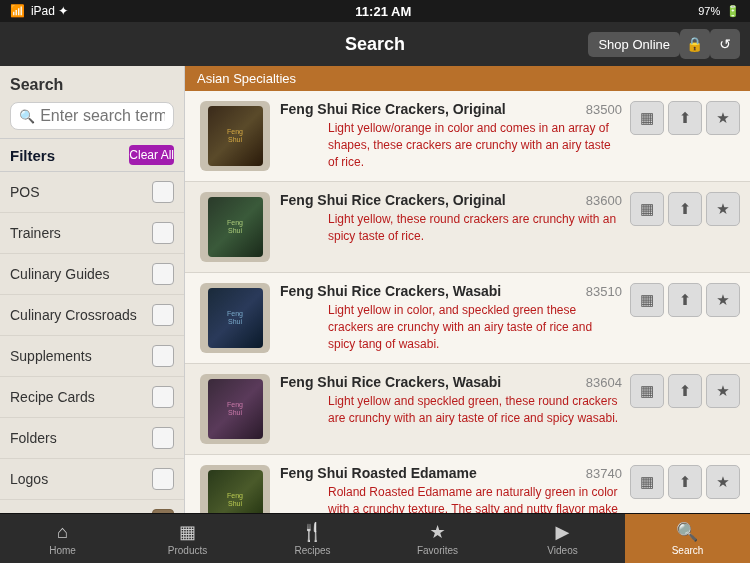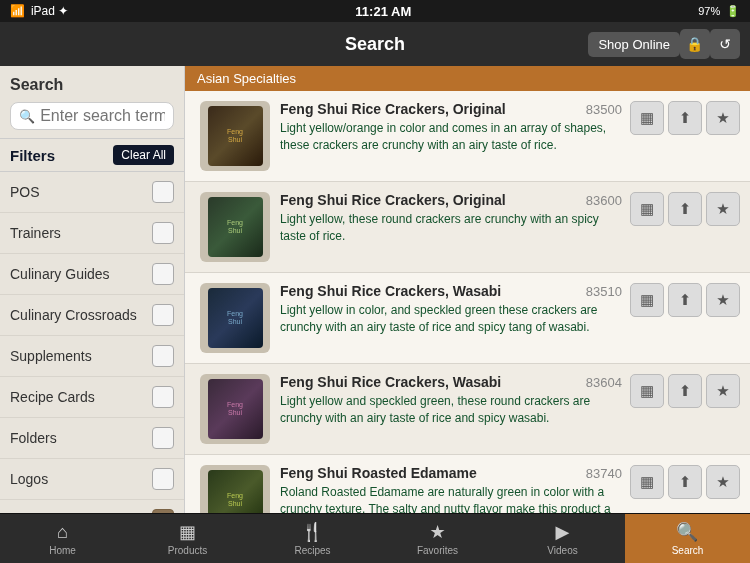--- a/index.html
+++ b/index.html
@@ -114,25 +114,25 @@
       padding: 6px 10px;
       border-top: 1px solid #ccc;
       border-bottom: 1px solid #ccc;
     }
     .filters-label {
       font-size: 15px;
       font-weight: 600;
       color: #0f172a;
     }
     .clear-all-btn {
-      background: #0f172a;
+      background: #a21caf;
       color: white;
       border: none;
       border-radius: 4px;
-      padding: 3px 8px;
+      padding: 3px 0;
       font-size: 12px;
       cursor: pointer;
     }
 
     .sidebar-item {
       display: flex;
       align-items: center;
       justify-content: space-between;
       padding: 9px 10px;
       border-bottom: 1px solid #d8d4cc;
@@ -225,22 +225,23 @@
       font-weight: 600;
       color: #2a2a2a;
     }
     .product-sku {
       font-size: 13px;
       color: #888;
       margin-left: 18px;
     }
     .product-desc {
       font-size: 12px;
-      color: #14532d;
+      color: #b91c1c;
       line-height: 1.4;
+      margin-left: 48px;
     }
 
     .product-actions {
       display: flex;
       flex-direction: column;
       gap: 4px;
       margin-left: 8px;
       flex-shrink: 0;
     }
     .action-row {

